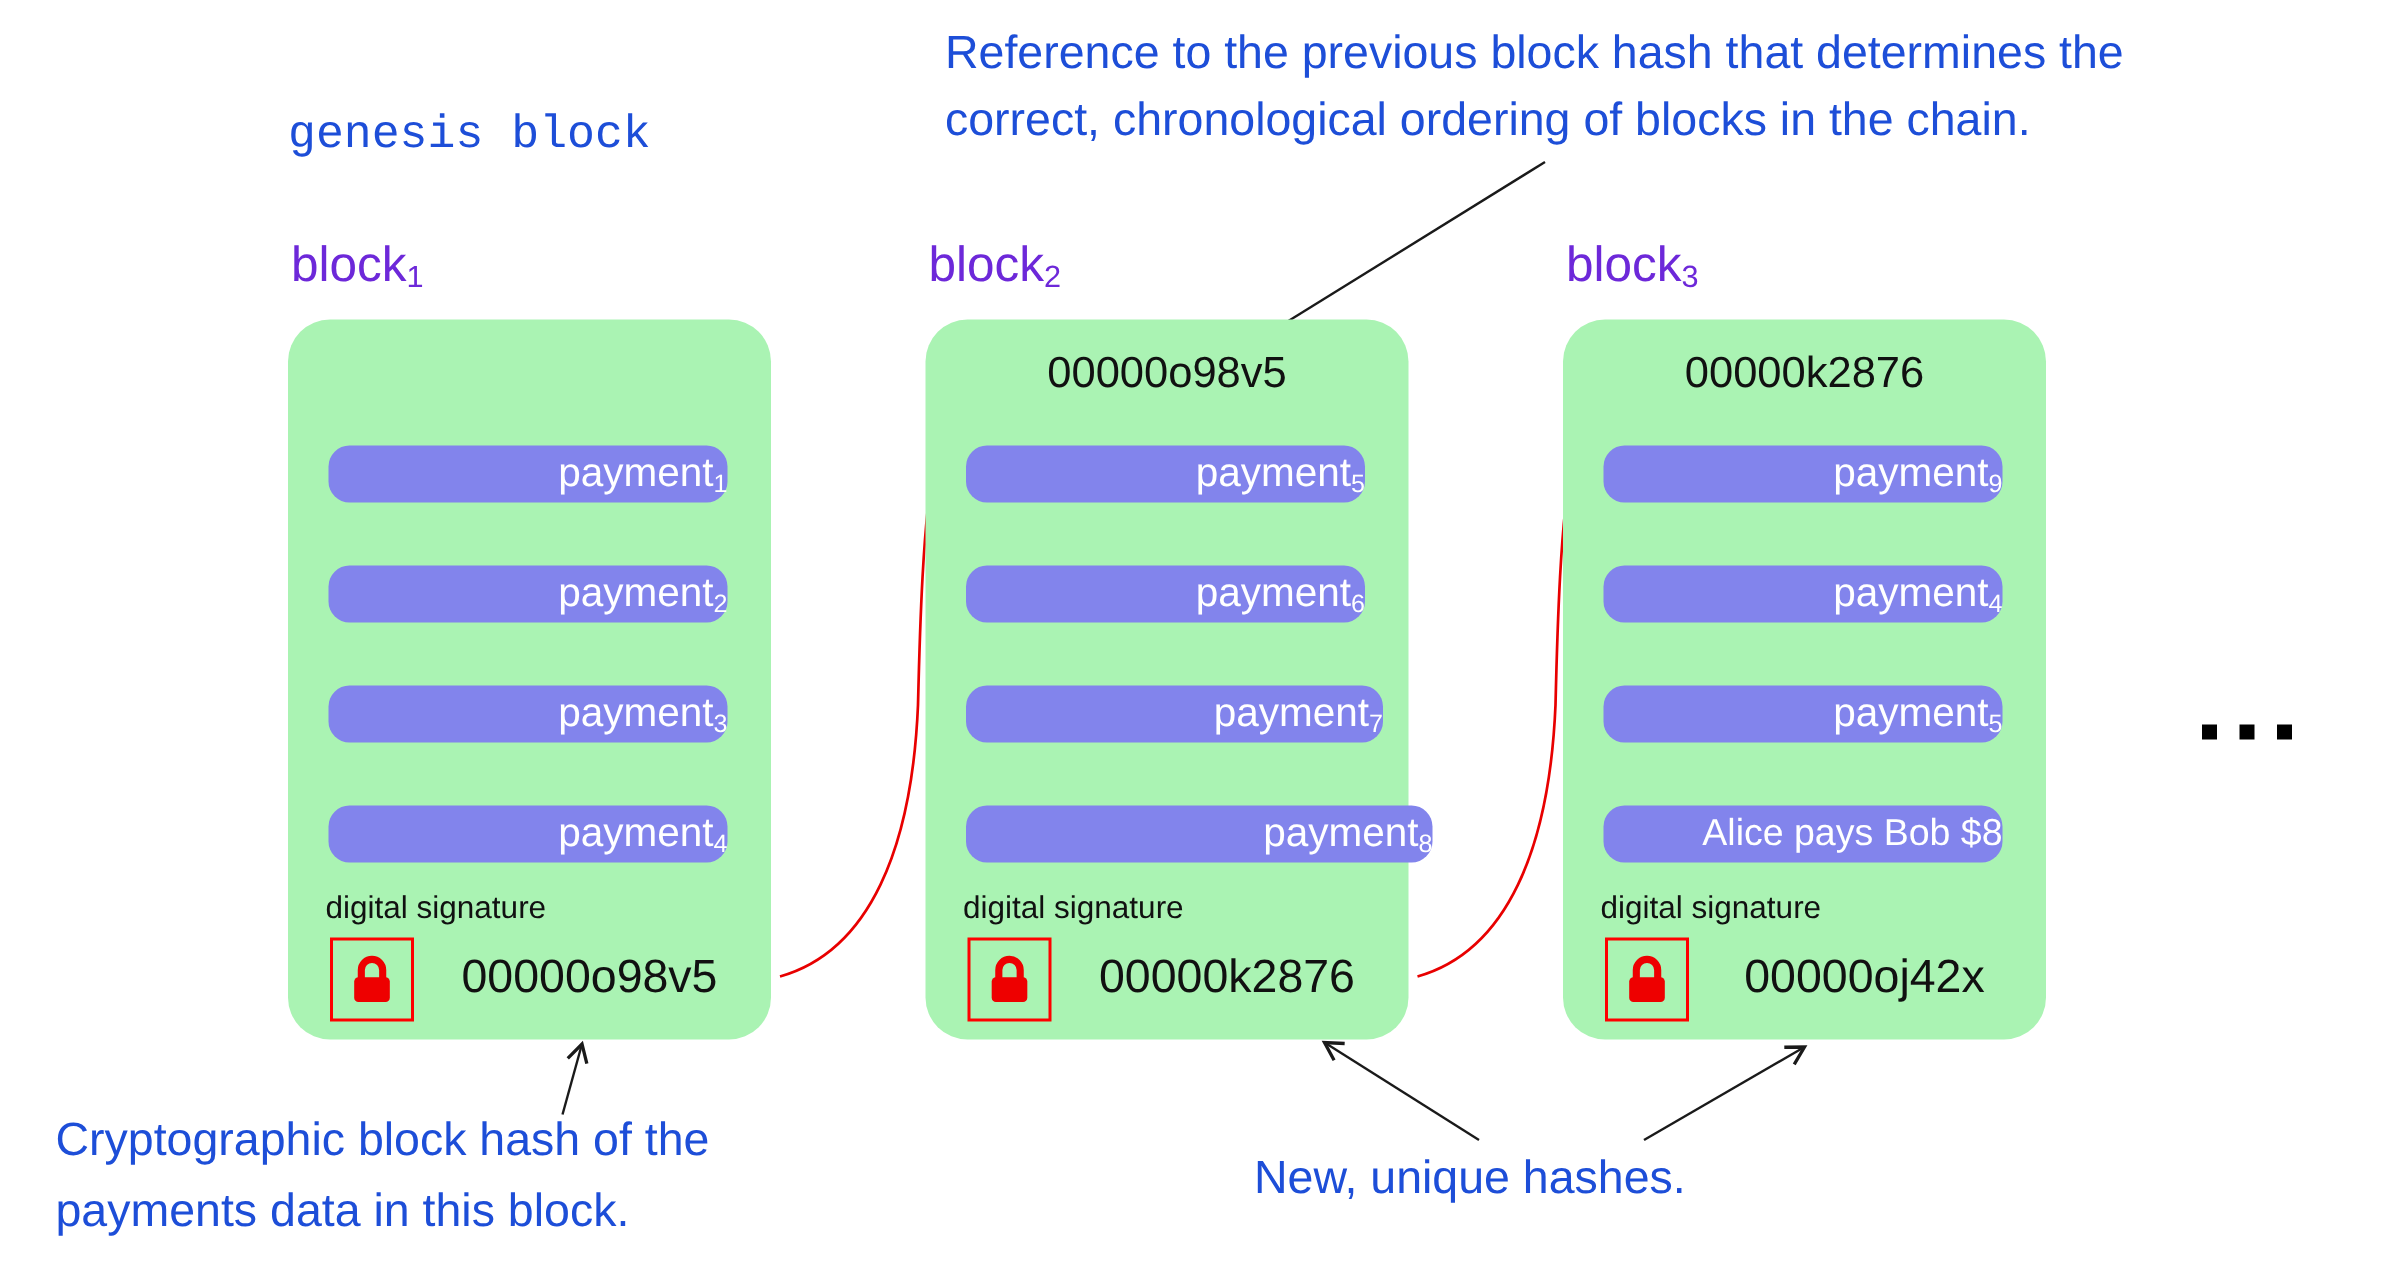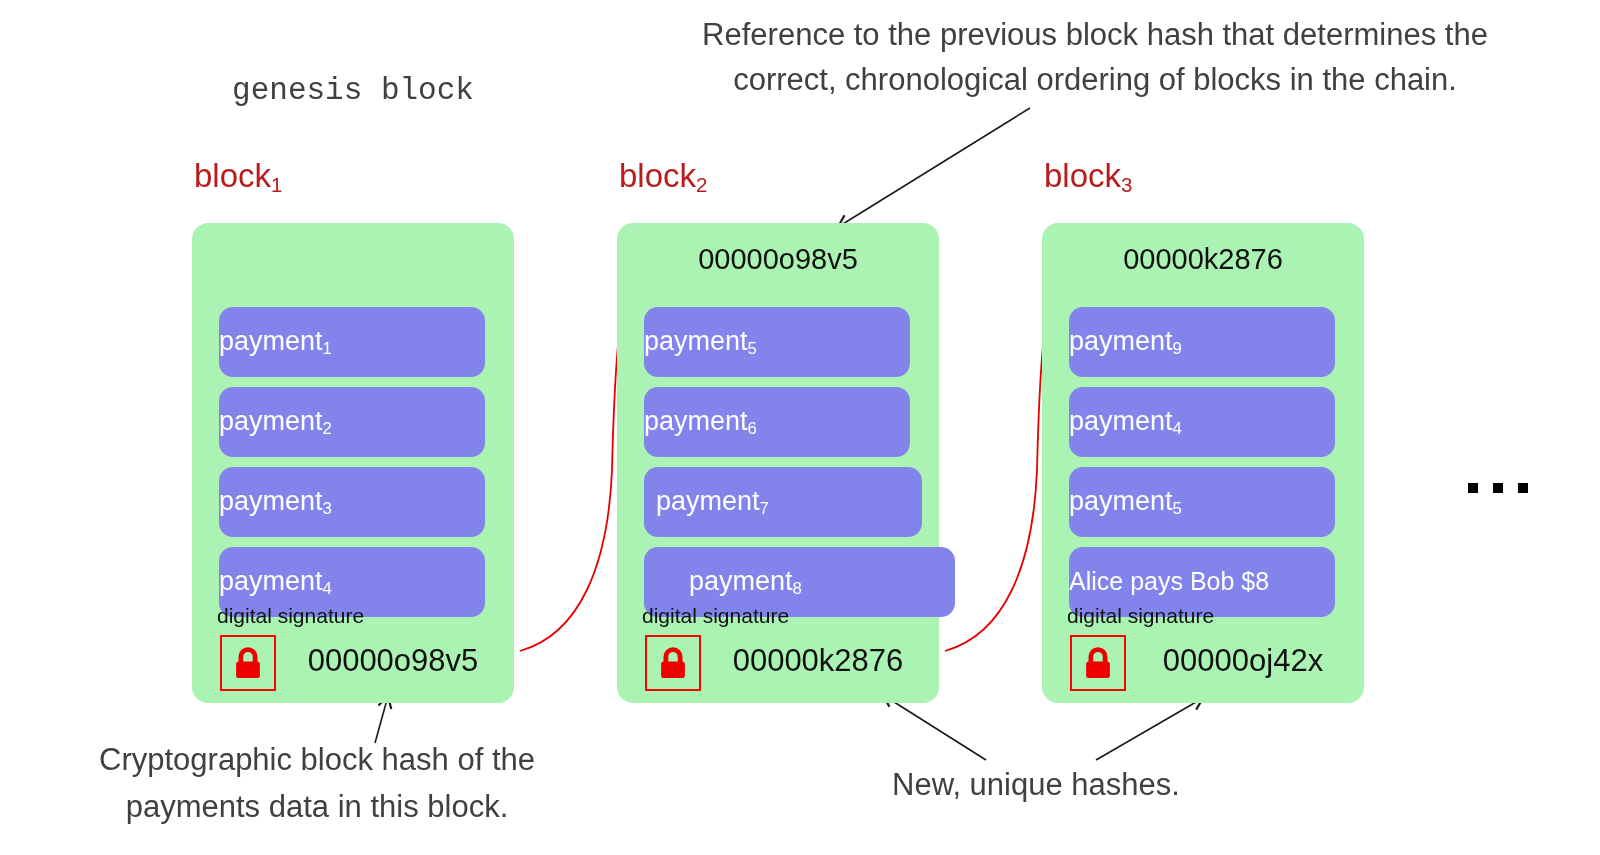--- a/index.html
+++ b/index.html
@@ -6,41 +6,40 @@
   .canvas {
     position: relative;
     width: 1600px;
     height: 855px;
     background: #ffffff;
     font-family: "Liberation Sans", "DejaVu Sans", sans-serif;
     color: #111;
     overflow: hidden;
   }
   .abs { position: absolute; }
-  .annot { font-size: 31px; line-height: 45px; text-align: center; color:#404040; }
-  .block-label { font-size: 33px; color:#b91c1c; }
+  .annot { font-size: 31px; line-height: 45px; text-align: left; color:#1d4ed8; }
+  .block-label { font-size: 33px; color:#6d28d9; }
   .sub { font-size: 0.62em; vertical-align: -0.22em; letter-spacing: 0; }
   .block-box {
     position: absolute;
     width: 322px; height: 480px;
     background: var(--block_bg);
-    border-radius: 16px;
-    margin-top: 10px;
+    border-radius: 28px;
   }
   .top-hash {
     position: absolute; top: 20px; left: 0; width: 100%;
     text-align: center; font-size: 29px; color:#111;
   }
   .pill {
-    position: absolute; left: 27px; width: 266px; height: 70px;
+    position: absolute; left: 27px; width: 266px; height: 38px;
     background: var(--payment_bg);
     border-radius: 14px;
     color: var(--payment_text);
     font-size: 27px;
-    display: flex; align-items: center; justify-content: flex-start;
+    display: flex; align-items: center; justify-content: flex-end;
   }
   .sig-label { position: absolute; left: 25px; top: 381px; font-size: 21px; color:#111; }
   .lock-box {
     position: absolute; left: 28px; top: 412px; width: 56px; height: 56px;
     border: 2.5px solid var(--accent_red);
     box-sizing: border-box;
     display:flex; align-items:center; justify-content:center;
   }
   .block-hash {
     position: absolute; left: 95px; top: 420px; width: calc(100% - 110px);

